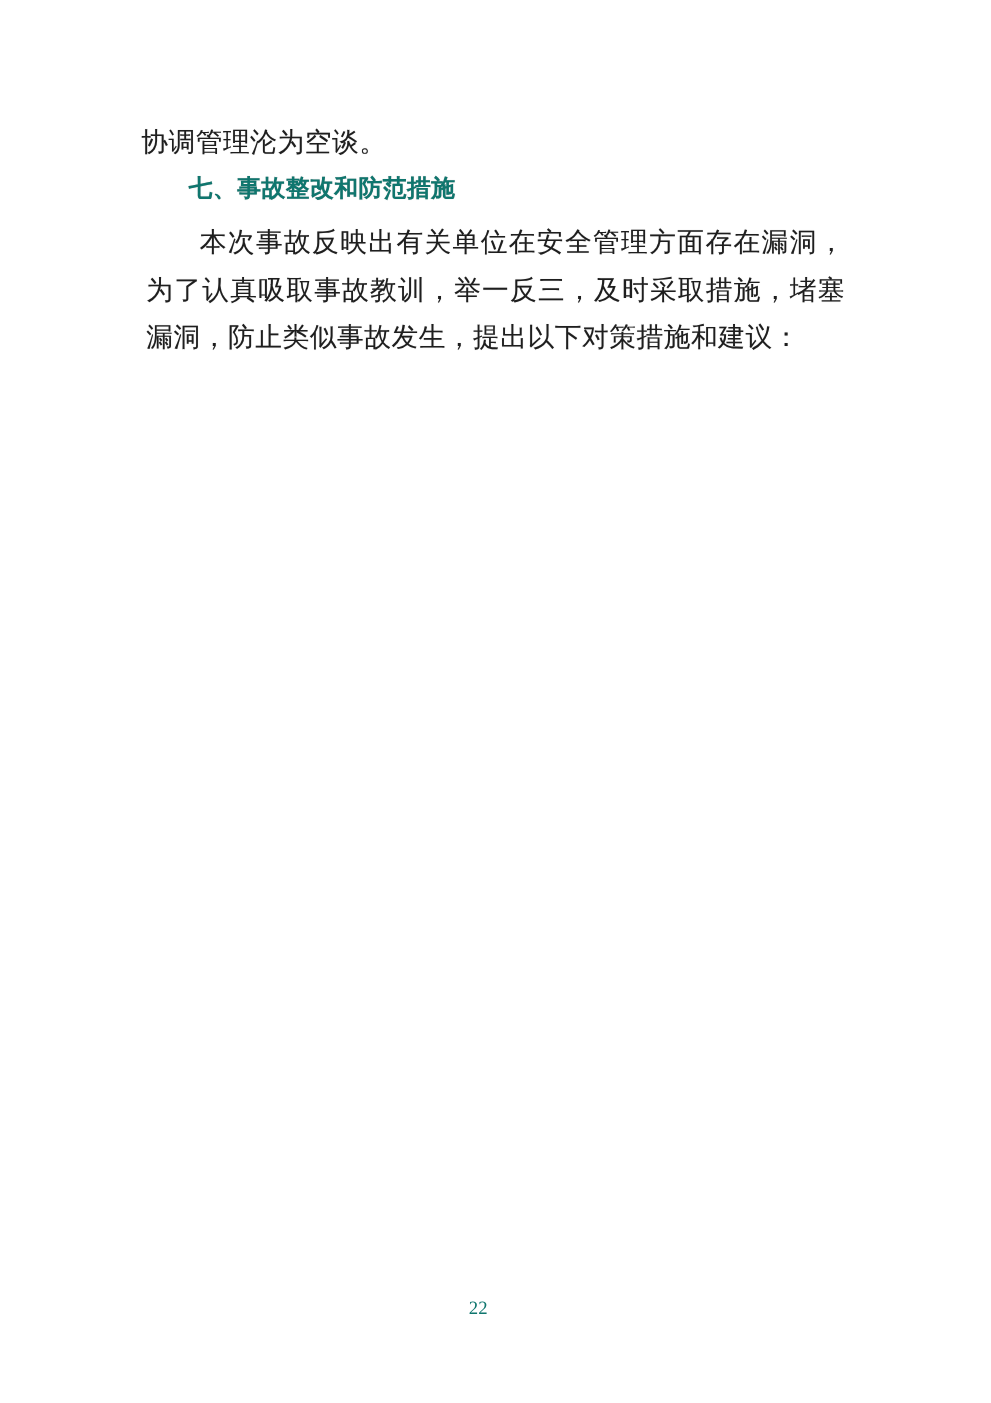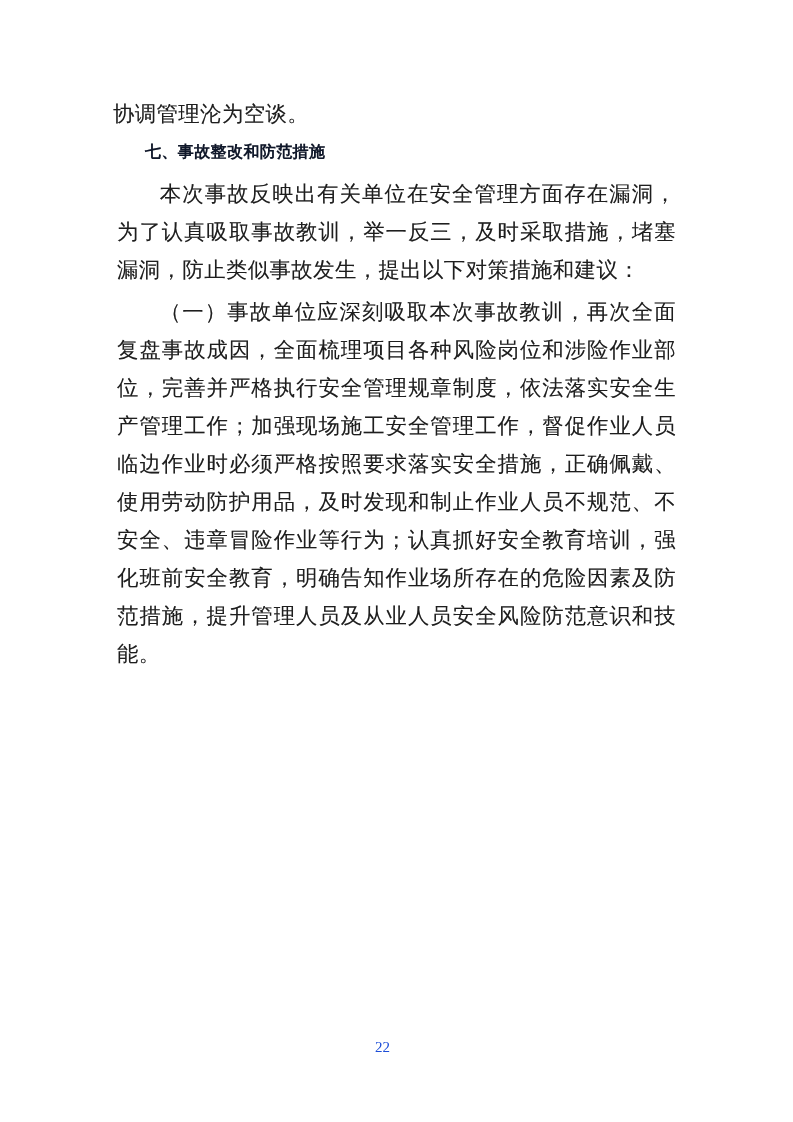--- a/index.html
+++ b/index.html
@@ -31,55 +31,54 @@
     text-shadow: 0 0 0.6px rgba(30,30,30,0.35);
   }
   .cont-line {
     margin: 0;
     text-indent: 0;
   }
   .section-heading {
     margin: 0;
     font-family: "Liberation Sans", "DejaVu Sans", sans-serif;
     font-weight: 700;
-    font-size: 16px;
+    font-size: 19px;
     line-height: 38px;
     letter-spacing: 0.4px;
     text-indent: 2em;
-    color: #0f172a;
+    color: #0f766e;
   }
   .para {
     margin: 4px;
     text-indent: 2em;
   }
   .page-footer {
     position: absolute;
     left: 0;
     right: 0;
     top: 1038px;
     text-align: center;
     font-size: 15px;
     line-height: 18px;
-    color: #1d4ed8;
+    color: #0f766e;
   }
 </style>
 </head>
 <body>
 
 <div class="page">
 
   <div class="body-text">
 
     <p class="cont-line">协调管理沦为空谈。</p>
 
     <h2 class="section-heading">七、事故整改和防范措施</h2>
 
     <p class="para">本次事故反映出有关单位在安全管理方面存在漏洞，为了认真吸取事故教训，举一反三，及时采取措施，堵塞漏洞，防止类似事故发生，提出以下对策措施和建议：</p>
 
-    <p class="para">（一）事故单位应深刻吸取本次事故教训，再次全面复盘事故成因，全面梳理项目各种风险岗位和涉险作业部位，完善并严格执行安全管理规章制度，依法落实安全生产管理工作；加强现场施工安全管理工作，督促作业人员临边作业时必须严格按照要求落实安全措施，正确佩戴、使用劳动防护用品，及时发现和制止作业人员不规范、不安全、违章冒险作业等行为；认真抓好安全教育培训，强化班前安全教育，明确告知作业场所存在的危险因素及防范措施，提升管理人员及从业人员安全风险防范意识和技能。</p>
 
 
 
   </div>
 
   <div class="page-footer">22</div>
 
 </div>
 
 </body></html>

